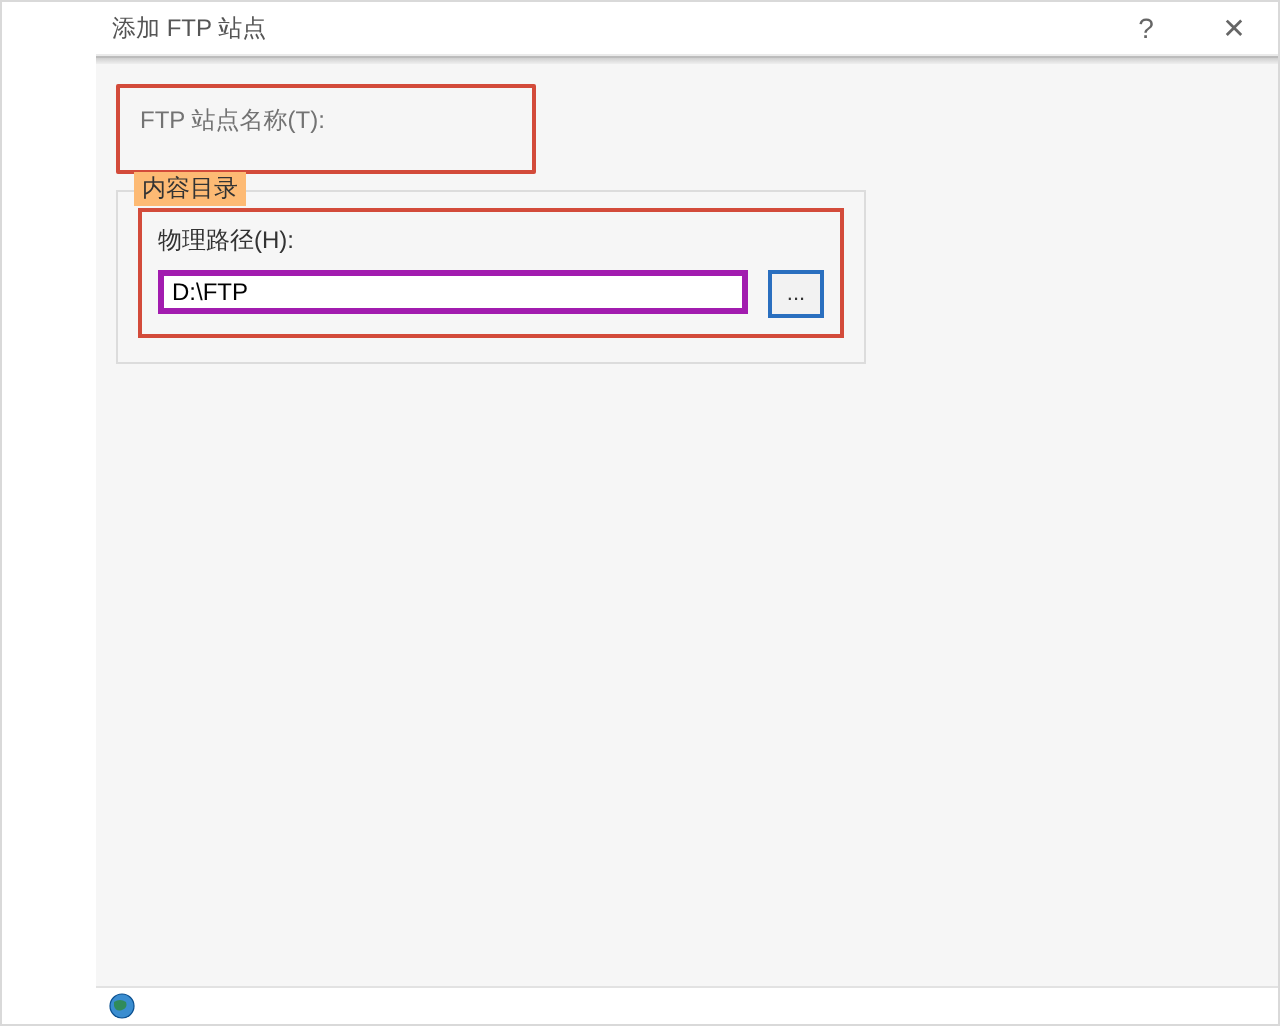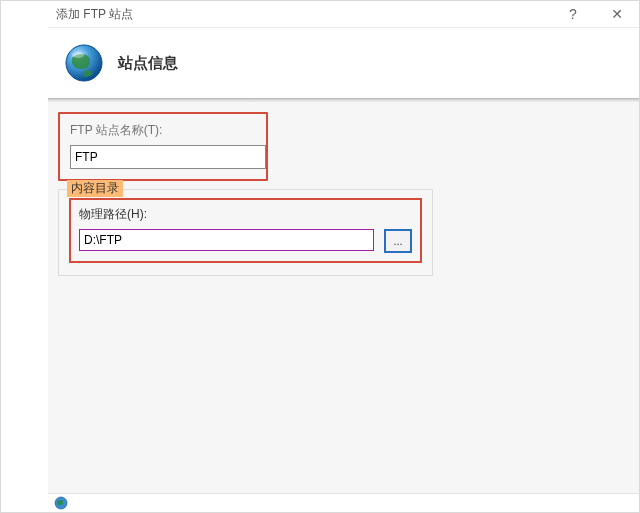--- a/index.html
+++ b/index.html
@@ -137,21 +137,21 @@
     display: flex;
     align-items: stretch;
     gap: 10px;
   }
   .path-row input {
     flex: 1;
     height: 22px;
     padding: 1px 4px;
     font-size: 12px;
     font-family: inherit;
-    border: 1px solid #a21caf;
+    border: 3px solid #a21caf;
     background: #fff;
     box-sizing: border-box;
   }
   .browse-btn {
     width: 28px;
     height: 24px;
     border: 2px solid #2a6fbf;
     background: #f2f2f2;
     display: flex;
     align-items: center;
@@ -179,46 +179,27 @@
   <div class="titlebar">
     <span class="title-text">添加 FTP 站点</span>
     <div class="tb-btn">
       <span>?</span>
     </div>
     <div class="tb-btn">
       <span>✕</span>
     </div>
   </div>
 
-  <div class="header">
-    <div class="icon-wrap">
-      <svg width="42" height="42" viewBox="0 0 42 42">
-        <defs>
-          <radialGradient id="g1" cx="35%" cy="30%" r="70%">
-            <stop offset="0%" stop-color="#cfe9ff"></stop>
-            <stop offset="40%" stop-color="#4aa3e0"></stop>
-            <stop offset="100%" stop-color="#0a4f8f"></stop>
-          </radialGradient>
-        </defs>
-        <circle cx="21" cy="21" r="18" fill="url(#g1)" stroke="#0a4f8f" stroke-width="1"></circle>
-        <path d="M10 15 q6 -5 13 -2 q5 2 4 8 q-1 6 -9 6 q-7 0 -9 -6 q-1 -4 1 -6" fill="#2e8b3d" opacity="0.85"></path>
-        <path d="M24 28 q4 0 6 4 q-3 3 -7 3 q-3 0 -3 -3 q0 -4 4 -4" fill="#2e8b3d" opacity="0.8"></path>
-        <ellipse cx="15" cy="13" rx="6" ry="3" fill="#ffffff" opacity="0.35"></ellipse>
-      </svg>
-    </div>
-    <h1>站点信息</h1>
-  </div>
 
   <div class="sep"></div>
 
   <div class="content">
 
     <div class="block site-block hl-red">
       <span class="lbl">FTP 站点名称(T):</span>
-      <input type="text" value="FTP" style="">
     </div>
 
     <div class="block">
       <div class="dir-fieldset">
         <span class="legend">内容目录</span>
         <div class="hl-inner">
           <span class="dir-label">物理路径(H):</span>
           <div class="path-row">
             <input type="text" value="D:\FTP" style="">
             <div class="browse-btn">

